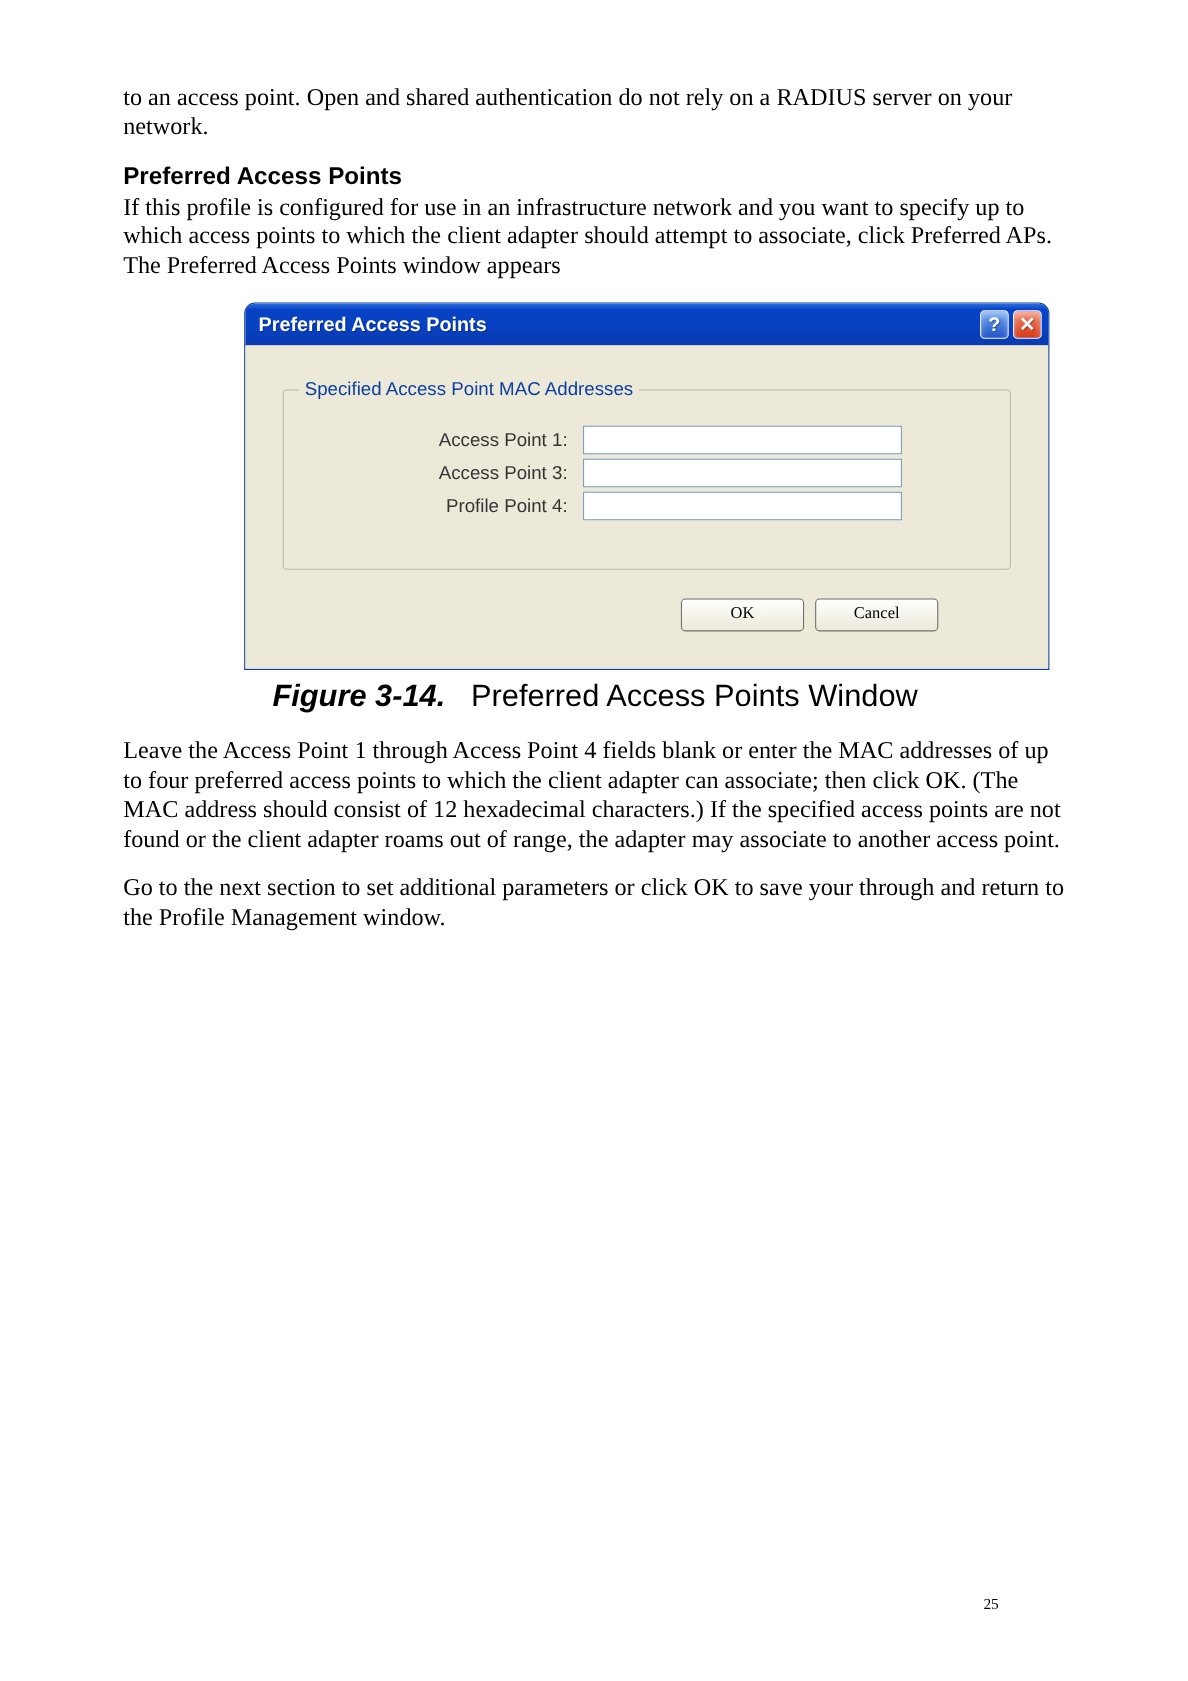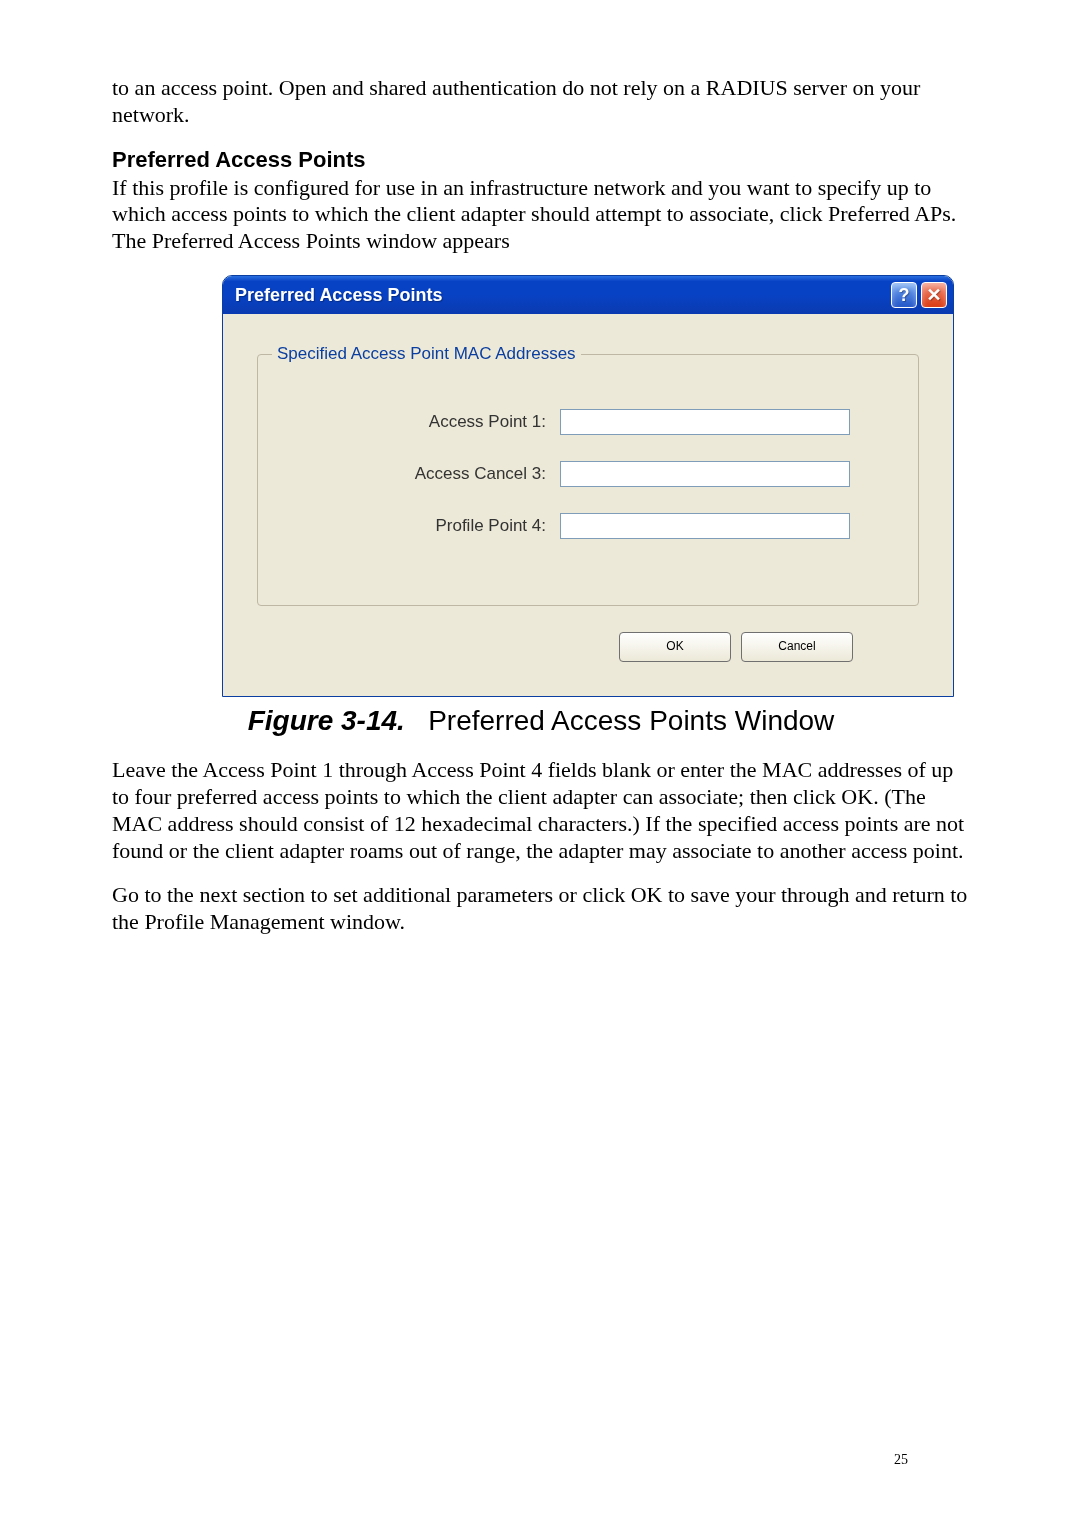--- a/index.html
+++ b/index.html
@@ -77,37 +77,37 @@
     background: linear-gradient(to bottom, #f0866f, #d93a12);
     color: #fff;
   }
   .dialog-body {
     padding: 40px 34px 16px 34px;
     background: #ece9d8;
   }
   .groupbox {
     border: 1px solid #bdb7a3;
     border-radius: 4px;
-    padding: 28px 46px 40px 58px;
+    padding: 28px 46px 40px 28px;
     position: relative;
   }
   .groupbox-legend {
     position: absolute;
     top: -11px;
     left: 14px;
     background: #ece9d8;
     padding: 0 5px;
     color: #0a3ea0;
     font-family: "Trebuchet MS", Tahoma, sans-serif;
     font-size: 17px;
   }
   .field-row {
     display: flex;
     align-items: center;
-    margin: 26px 0;
+    margin: 4px 0;
   }
   .field-label {
     width: 230px;
     text-align: right;
     padding-right: 14px;
     font-family: "Trebuchet MS", Tahoma, sans-serif;
     font-size: 17px;
     color: #333;
   }
   .field-input {
@@ -125,22 +125,22 @@
     justify-content: flex-end;
     gap: 10px;
     padding: 26px 66px 18px 0;
   }
   .xp-button {
     width: 110px;
     height: 28px;
     background: linear-gradient(to bottom, #fff, #ece9d8);
     border: 1px solid #707070;
     border-radius: 4px;
-    font-size: 12px;
-    font-family: Liberation Sans, sans-serif;
+    font-size: 15px;
+    font-family: Liberation Serif, serif;
     text-align: center;
     line-height: 26px;
     cursor: default;
   }
   .figure-caption {
     text-align: center;
     font-size: 28px;
     margin: 8px 0 20px 0;
   }
   .figure-caption b {
@@ -184,21 +184,21 @@
 
       <div class="dialog-body">
         <div class="groupbox">
           <div class="groupbox-legend">Specified Access Point MAC Addresses</div>
 
           <div class="field-row">
             <div class="field-label">Access Point 1:</div>
             <input class="field-input" value="" style="">
           </div>
           <div class="field-row">
-            <div class="field-label">Access Cancel 3:</div>
+            <div class="field-label">Access Point 3:</div>
             <input class="field-input" value="" style="">
           </div>
           <div class="field-row">
             <div class="field-label">Profile Point 4:</div>
             <input class="field-input" value="" style="">
           </div>
         </div>
 
         <div class="dialog-buttons">
           <div class="xp-button">OK</div>

